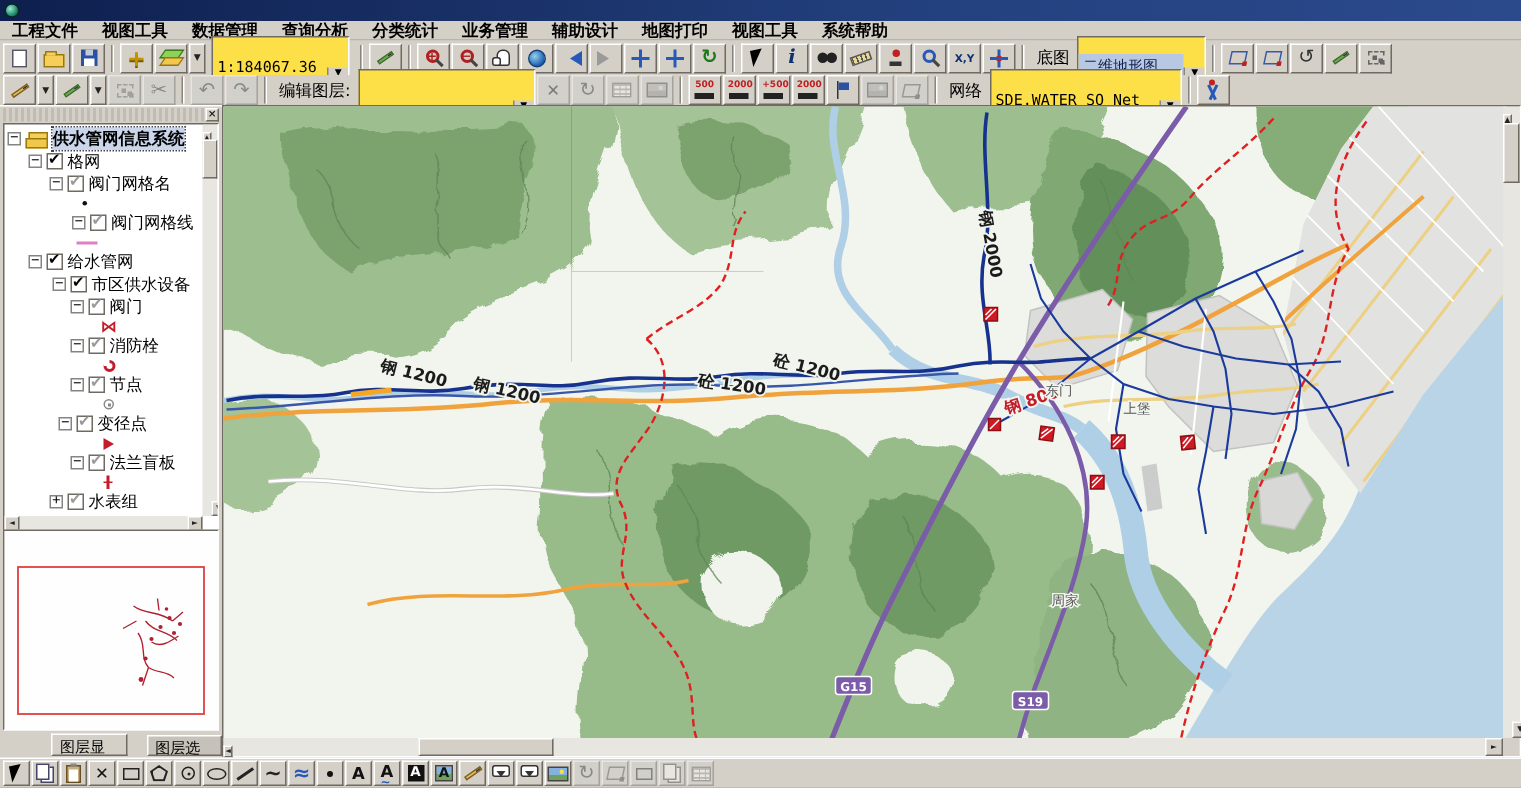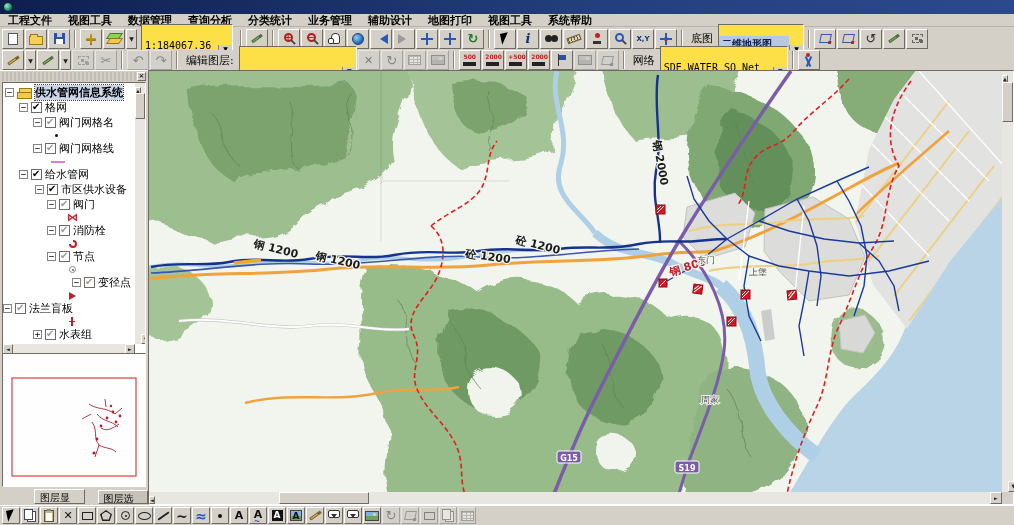--- a/index.html
+++ b/index.html
@@ -26,21 +26,21 @@
   .btn.sm{width:18px;height:17px;}
   .ddn{width:11px;height:20px;background:#d4d0c8;border:1px solid;border-color:#ffffff #6f6b63 #6f6b63 #ffffff;
     display:flex;align-items:center;justify-content:center;font-size:6px;color:#222;flex:none;}
   .sep{width:2px;height:18px;border-left:1px solid #8a867e;border-right:1px solid #fff;margin:0 3px;flex:none;}
   .dis{opacity:.45;filter:grayscale(1);}
   .tlab{padding:0 4px;flex:none;}
   .combo{height:29px;background:#fde047;border:1px solid;border-color:#6f6b63 #ffffff #ffffff #6f6b63;
     display:flex;align-items:flex-end;flex:none;font-size:10px;}
   .combo .cval{flex:1;padding:1px 3px;white-space:nowrap;overflow:hidden;font-family:"DejaVu Sans Mono",monospace;}
   .combo .cbtn{width:14px;background:#d4d0c8;border-left:1px solid #8a867e;display:flex;align-items:center;justify-content:center;font-size:6px;}
-  .combo .cval.hl{background:#b9c8e2;color:#102050;font-weight:bold;font-family:"DejaVu Sans",sans-serif;}
+  .combo .cval.hl{background:#b9c8e2;color:#102050;font-weight:normal;font-family:"DejaVu Sans",sans-serif;}
   
   .ic{display:inline-block;position:relative;flex:none;}
   .i-doc{width:10px;height:12px;background:#fff;border:1px solid #556;}
   .i-fold{width:14px;height:9px;background:#f6cf5a;border:1px solid #9a7a10;position:relative;margin-top:3px;}
   .i-fold::before{content:"";position:absolute;top:-3px;left:0;width:6px;height:2px;background:#f6cf5a;border:1px solid #9a7a10;border-bottom:none;}
   .i-flop{width:11px;height:11px;background:#2b51a2;position:relative;}
   .i-flop::before{content:"";position:absolute;left:3px;top:0;width:5px;height:4px;background:#c3cbdb;}
   .i-flop::after{content:"";position:absolute;left:2px;bottom:0;width:7px;height:5px;background:#fff;}
   .i-plus{color:#c49400;font-weight:bold;font-size:15px;line-height:14px;text-shadow:0 1px 0 #7a5c00;}
   .i-lay{width:14px;height:11px;position:relative;}
@@ -414,21 +414,21 @@
             <span class="tlabel">格网</span>
           </div>
           <div class="trow" style="padding-left:30px">
             <span class="exp m"></span>
             <span class="cb gray"></span>
             <span class="tlabel">阀门网格名</span>
           </div>
           <div class="srow" style="padding-left:52px">
               <span class="sym sym-dot"></span>
             </div>
-          <div class="trow" style="padding-left:30px">
+          <div class="trow" style="padding-left:45px">
             <span class="exp m"></span>
             <span class="cb gray"></span>
             <span class="tlabel">阀门网格线</span>
           </div>
           <div class="srow" style="padding-left:48px">
               <span class="sym sym-pink"></span>
             </div>
           <div class="trow" style="padding-left:16px">
             <span class="exp m"></span>
             <span class="cb"></span>
@@ -456,29 +456,29 @@
               <span class="sym sym-hyd"></span>
             </div>
           <div class="trow" style="padding-left:44px">
             <span class="exp m"></span>
             <span class="cb gray"></span>
             <span class="tlabel">节点</span>
           </div>
           <div class="srow" style="padding-left:66px">
               <span class="sym sym-node"></span>
             </div>
-          <div class="trow" style="padding-left:69px">
+          <div class="trow" style="padding-left:36px">
             <span class="exp m"></span>
             <span class="cb gray"></span>
             <span class="tlabel">变径点</span>
           </div>
           <div class="srow" style="padding-left:66px">
               <span class="sym sym-flag"></span>
             </div>
-          <div class="trow" style="">
+          <div class="trow" style="padding-left:44px">
             <span class="exp m"></span>
             <span class="cb gray"></span>
             <span class="tlabel">法兰盲板</span>
           </div>
           <div class="srow" style="padding-left:68px">
               <span class="sym sym-bar"></span>
             </div>
           <div class="trow" style="padding-left:30px">
             <span class="exp p"></span>
             <span class="cb gray"></span>

